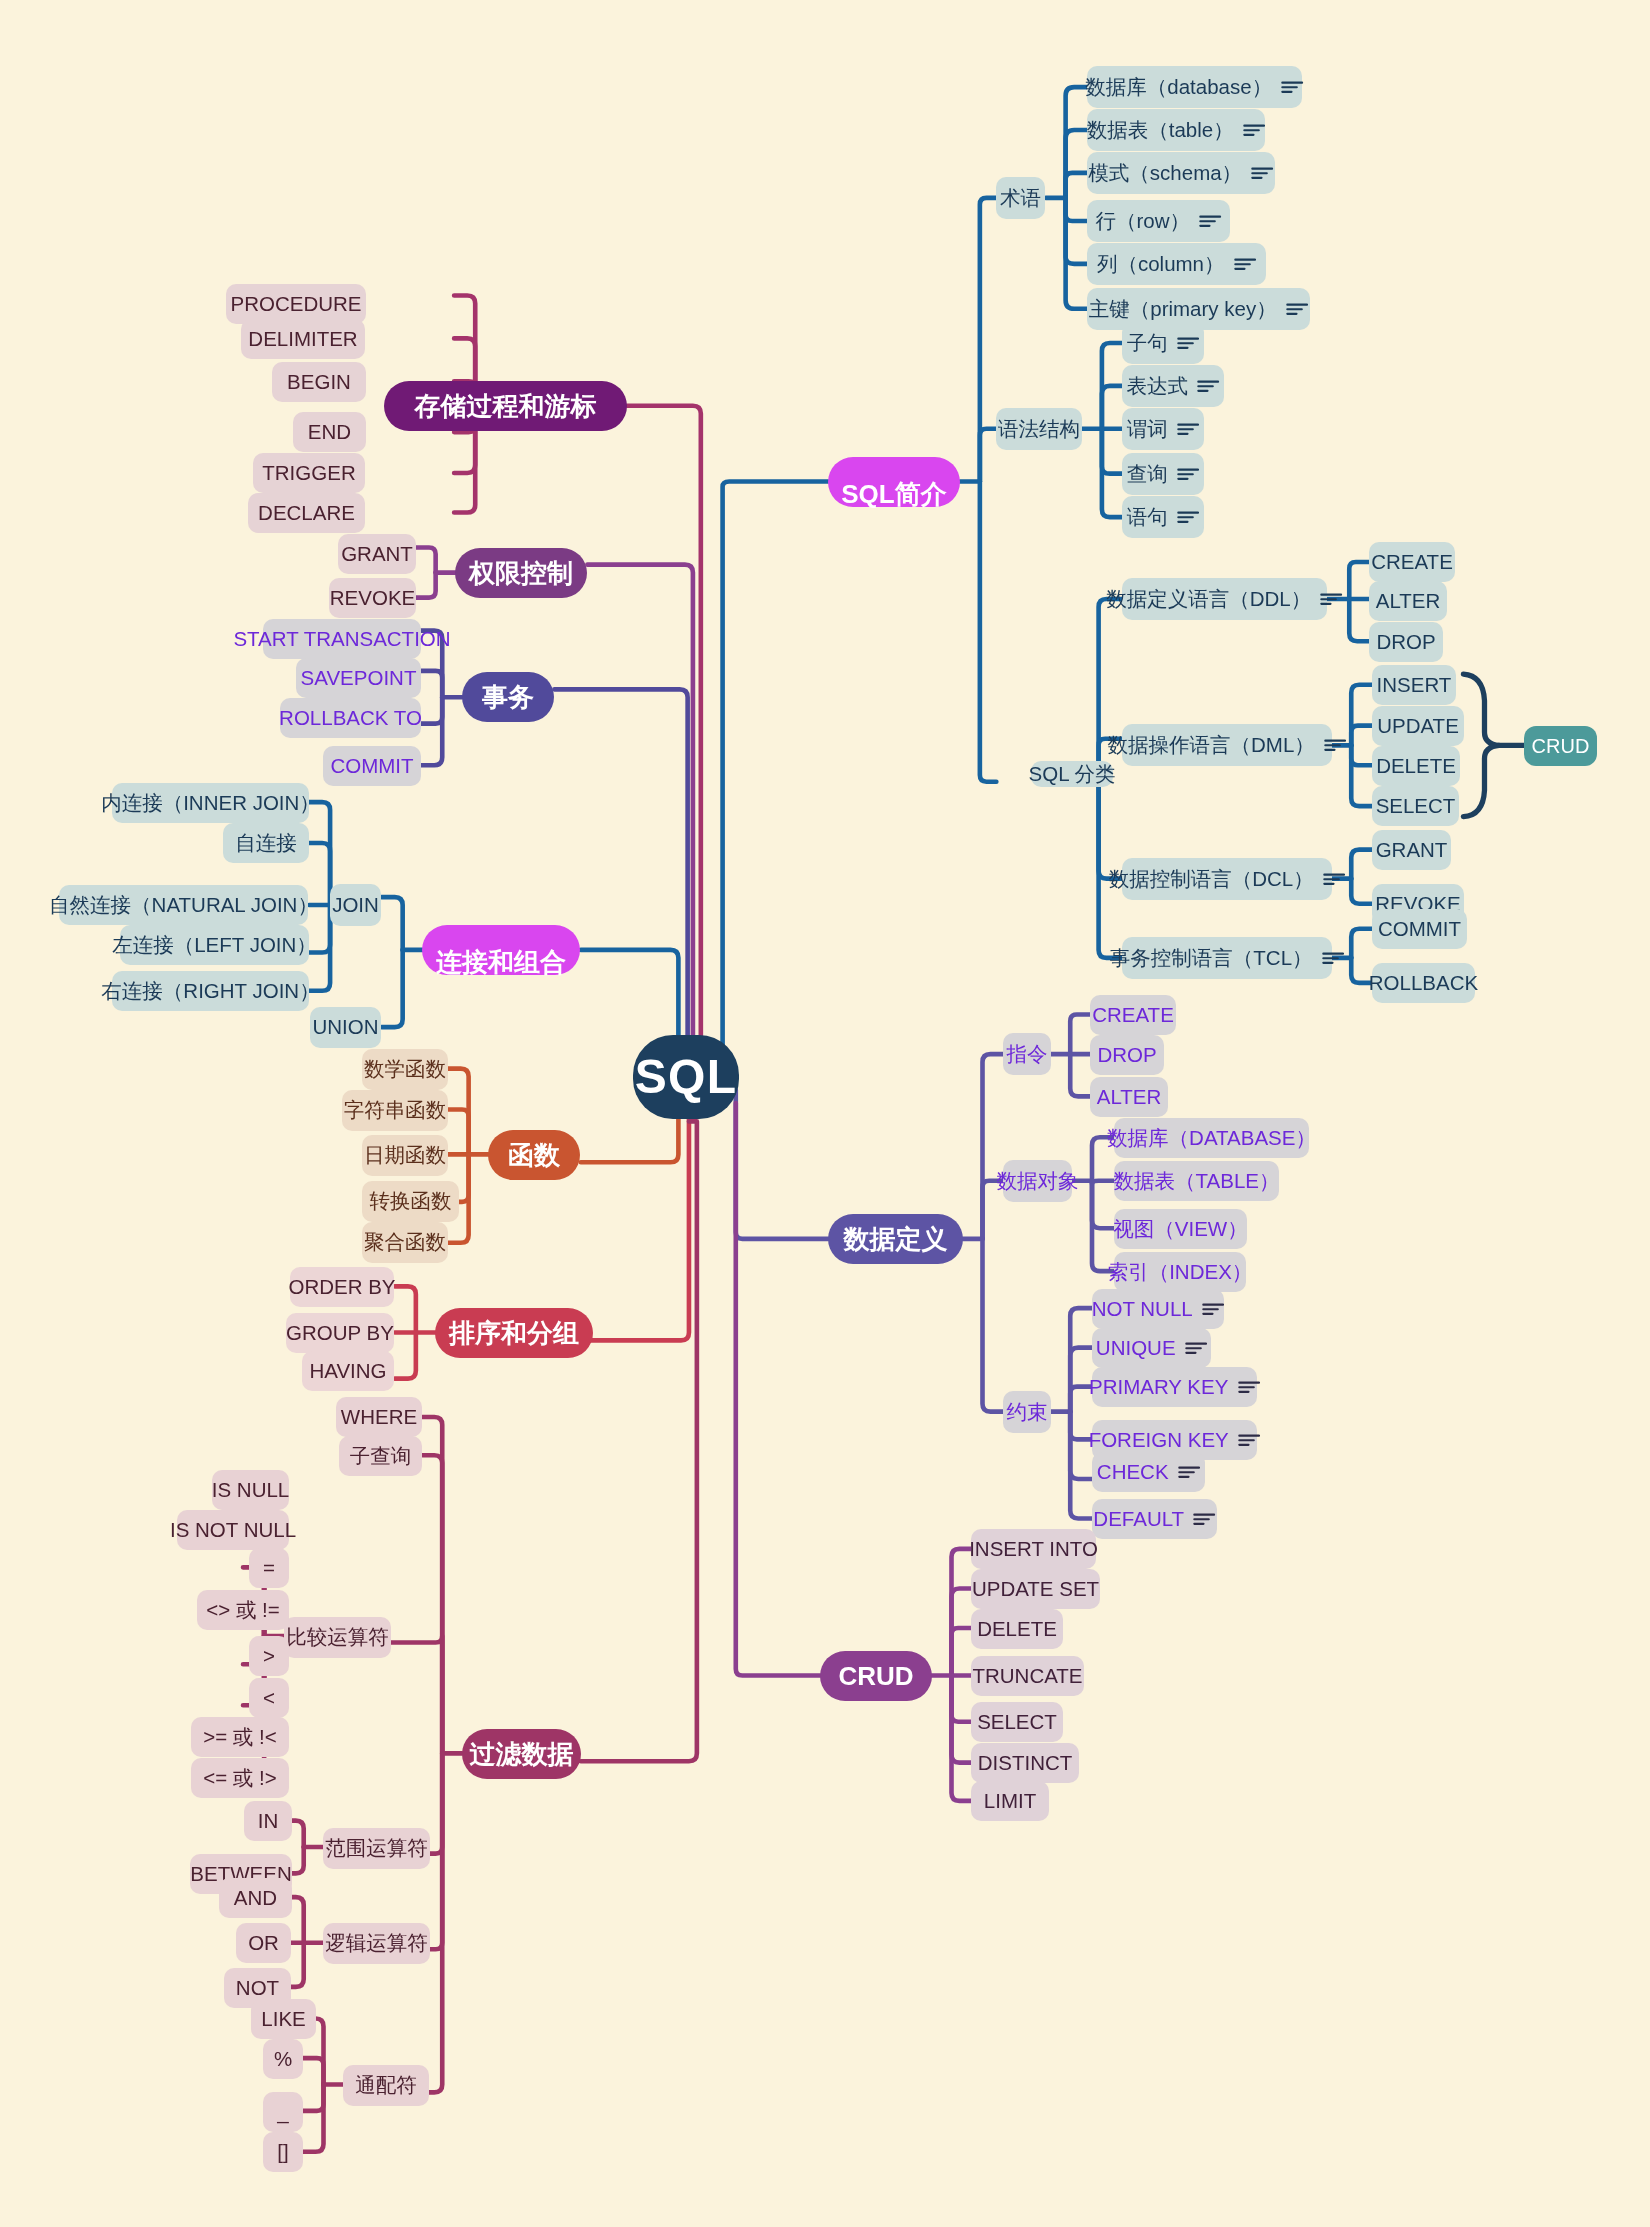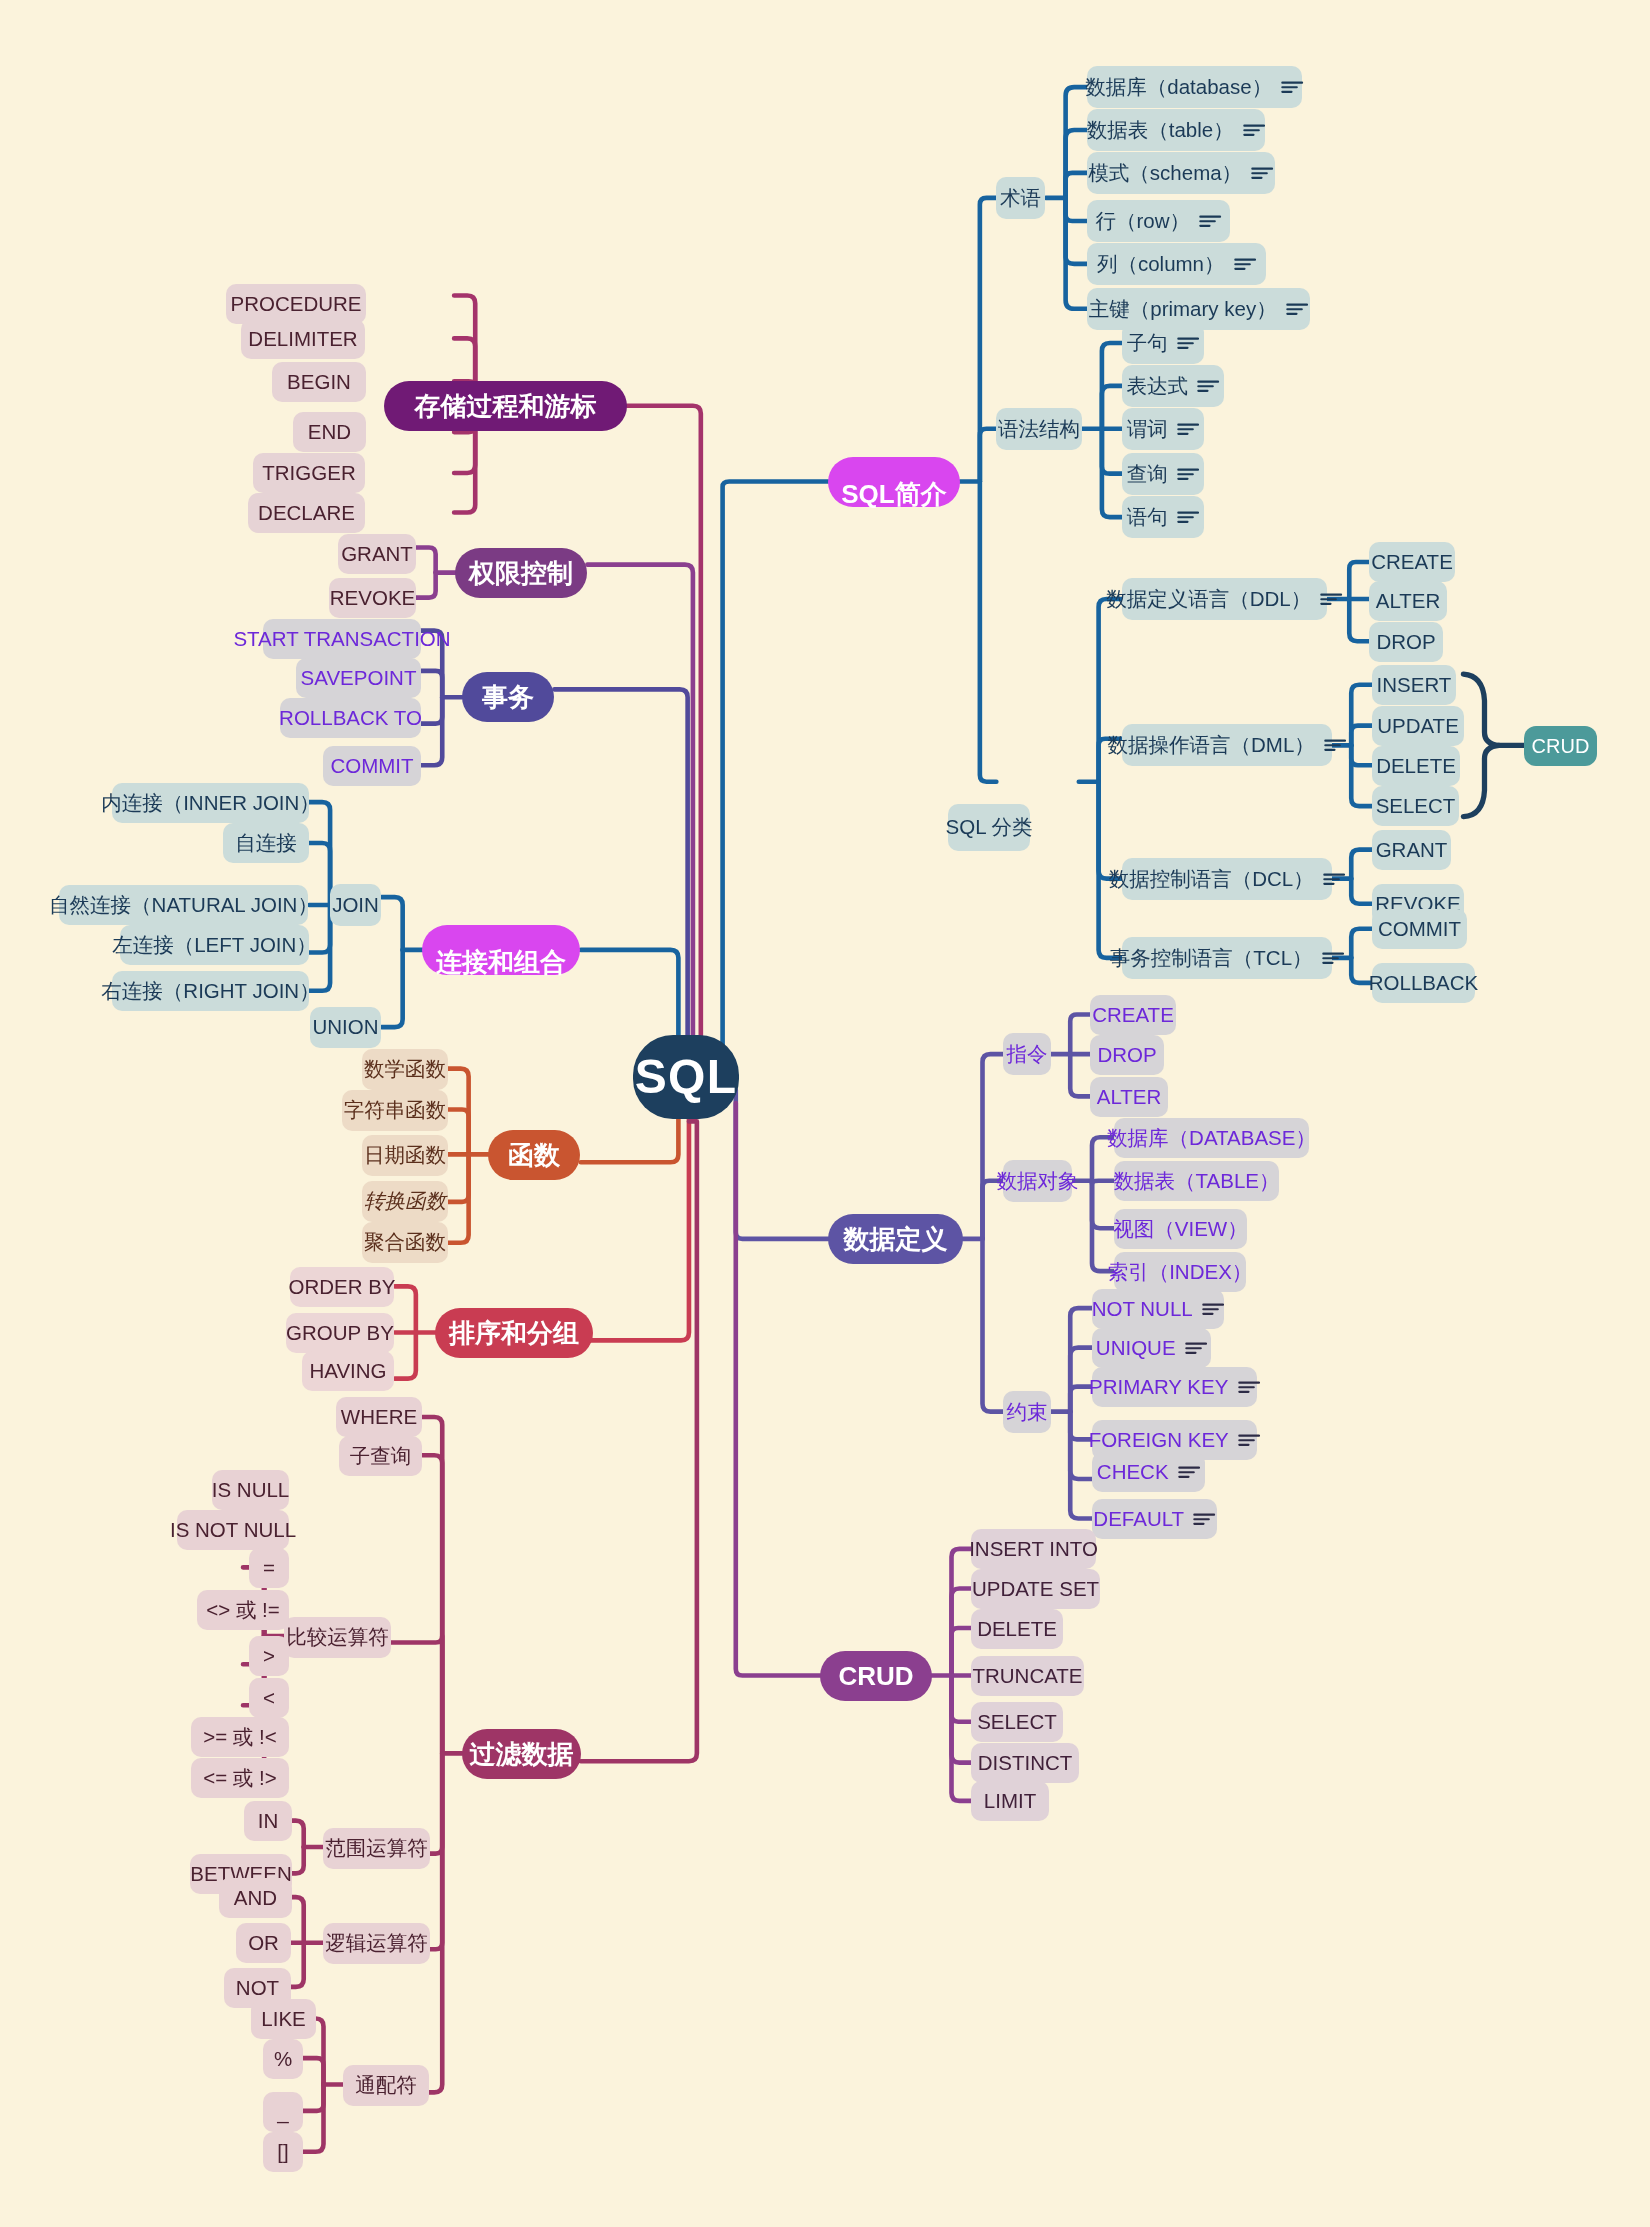--- a/index.html
+++ b/index.html
@@ -379,21 +379,21 @@
         <svg width="22.4" height="14.5" viewBox="0 0 34 22">
           <g stroke="#1b3a57" stroke-width="3.2" stroke-linecap="round">
             <line x1="2" y1="4" x2="32" y2="4"></line>
             <line x1="2" y1="11" x2="24" y2="11"></line>
             <line x1="2" y1="18" x2="16" y2="18"></line>
           </g>
         </svg>
       </span>
   </div>
 
-  <div class="node chip t-blue" style="left:948px;top:761px;width:82px;height:47px;margin-top:43px;">
+  <div class="node chip t-blue" style="left:1031px;top:761px;width:82px;height:26px;">
     <span>SQL 分类</span>
   </div>
 
   <div class="node chip t-blue" style="left:1122px;top:578px;width:205px;height:42px;">
     <span class="lbl">数据定义语言（DDL）</span>
     <span class="noteico">
         <svg width="22.4" height="14.5" viewBox="0 0 34 22">
           <g stroke="#1b3a57" stroke-width="3.2" stroke-linecap="round">
             <line x1="2" y1="4" x2="32" y2="4"></line>
             <line x1="2" y1="11" x2="24" y2="11"></line>
@@ -689,21 +689,21 @@
     </div>
   <div class="node chip t-sand" style="left:362px;top:1049px;width:86px;height:41px;">
     <span>数学函数</span>
     </div>
   <div class="node chip t-sand" style="left:342px;top:1090px;width:106px;height:41px;">
     <span>字符串函数</span>
     </div>
   <div class="node chip t-sand" style="left:362px;top:1135px;width:86px;height:41px;">
     <span>日期函数</span>
     </div>
-  <div class="node chip t-sand" style="left:362px;top:1181px;width:86px;height:41px;font-style:italic;">
+  <div class="node chip t-sand" style="left:362px;top:1181px;width:97px;height:41px;">
     <span>转换函数</span>
     </div>
   <div class="node chip t-sand" style="left:362px;top:1222px;width:86px;height:41px;">
     <span>聚合函数</span>
     </div>
 
   <div class="node l1 c-crimson" style="left:435px;top:1308px;width:158px;height:50px;">
     <span>排序和分组</span>
     </div>
   <div class="node chip t-rose" style="left:290px;top:1267px;width:104px;height:40px;">

